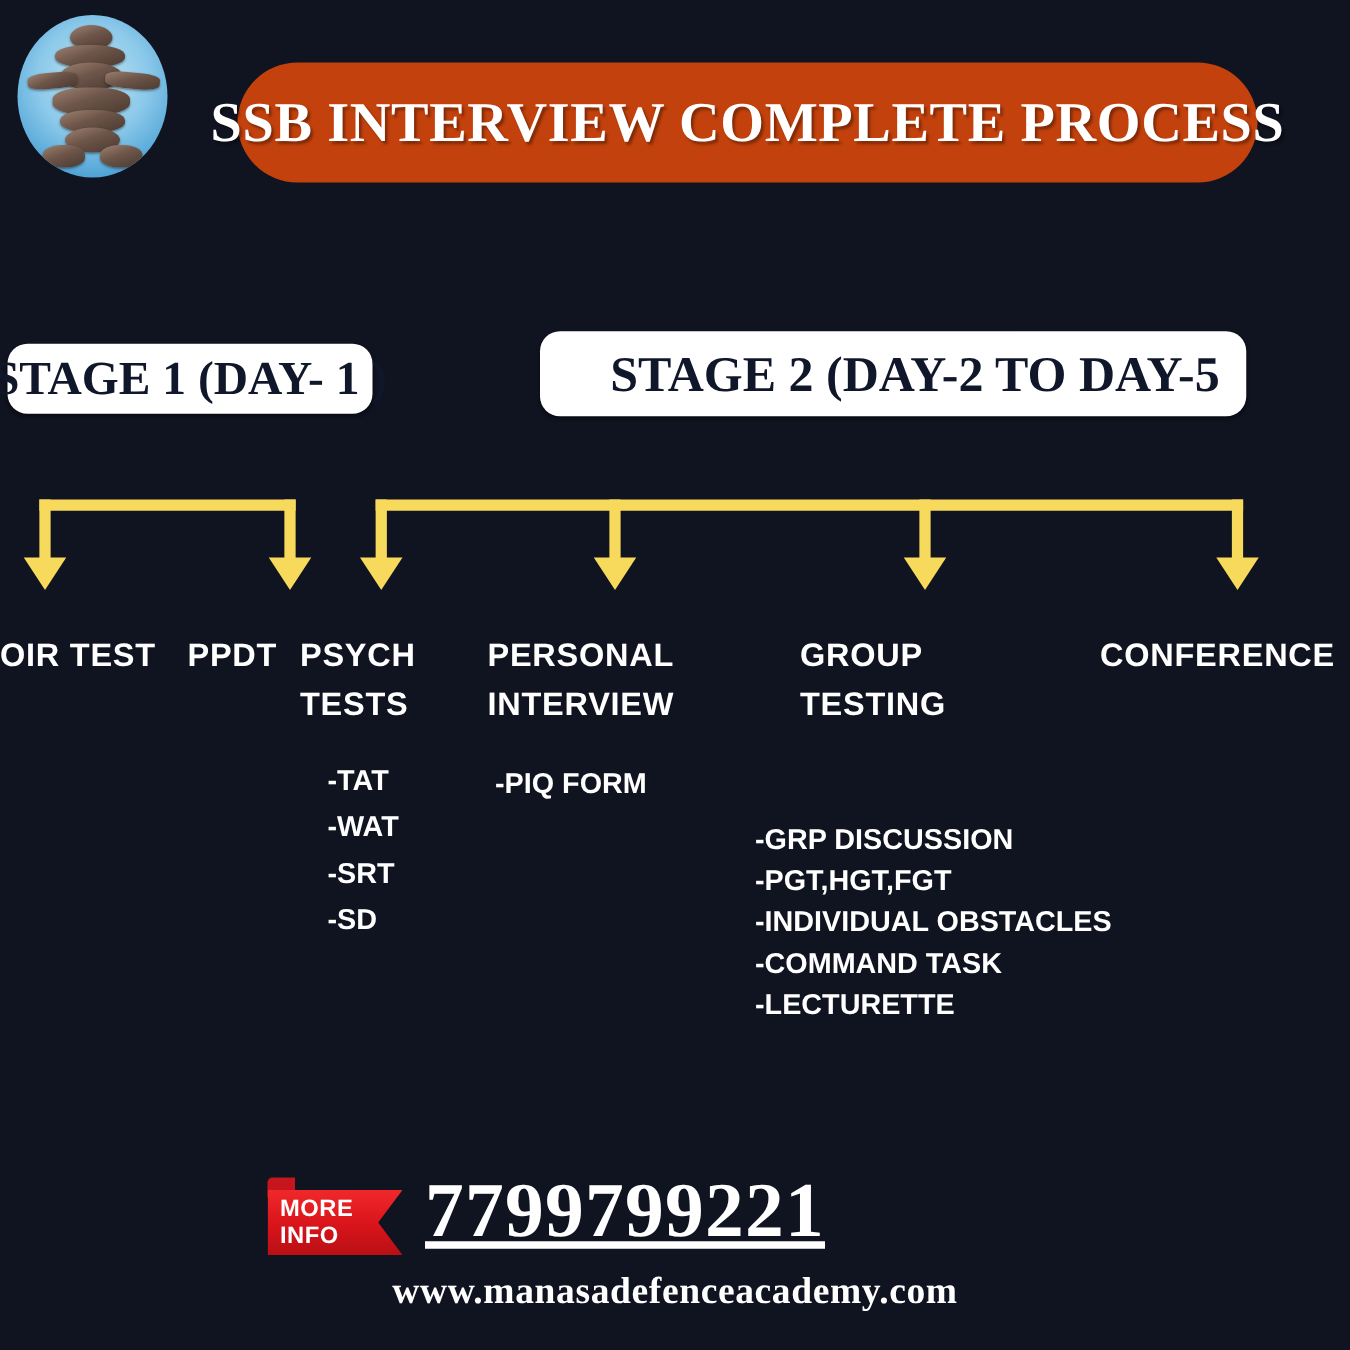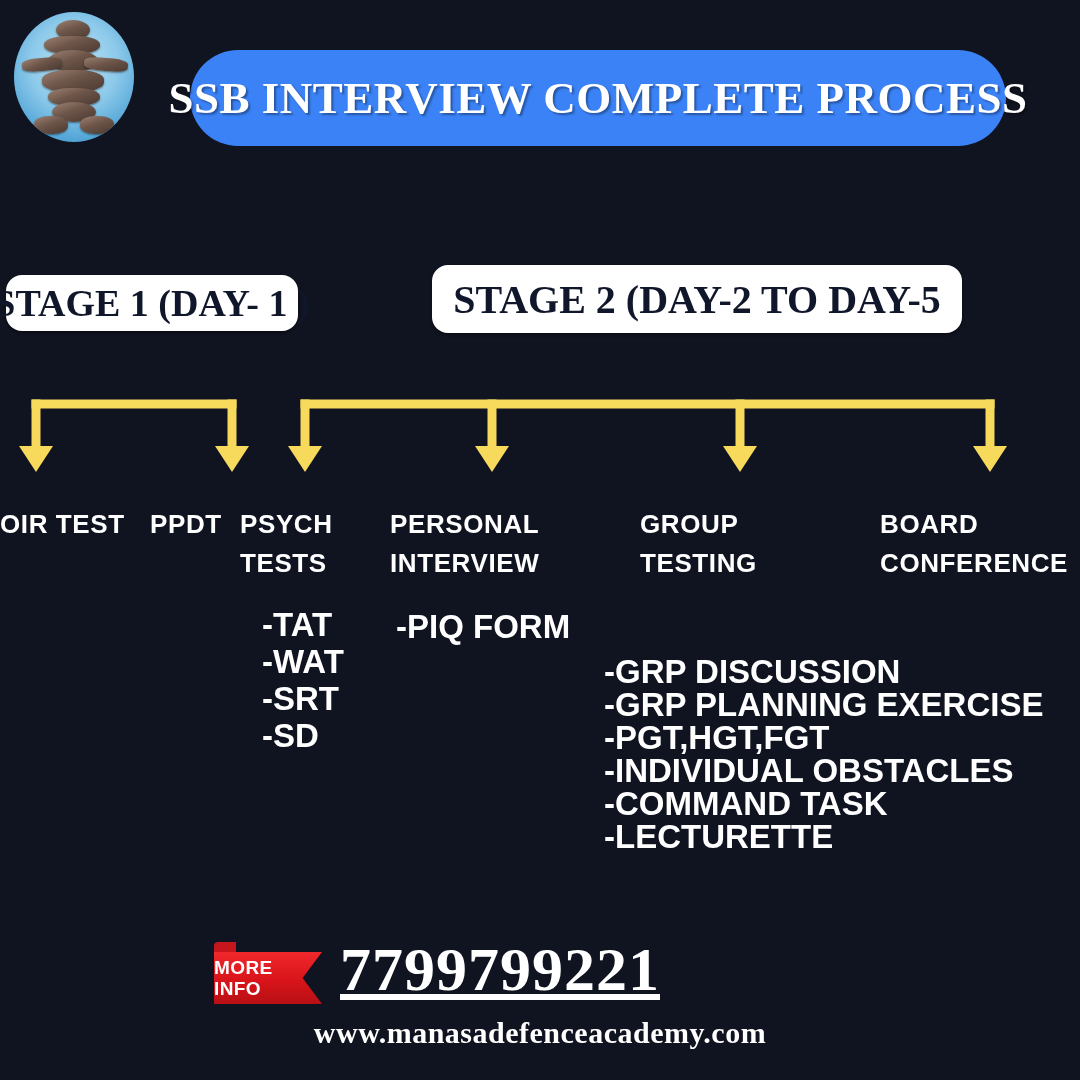--- a/index.html
+++ b/index.html
@@ -48,21 +48,21 @@
   #logo .s8 { left: 38px; top: 90px; width: 44px; height: 20px; }
   #logo .s9 { left: 20px; top: 104px; width: 34px; height: 18px; border-radius: 45%; }
   #logo .s10 { left: 66px; top: 104px; width: 34px; height: 18px; border-radius: 45%; }
 
   #title-banner {
     position: absolute;
     left: 190px;
     top: 50px;
     width: 816px;
     height: 96px;
-    background: #3b82f6;
+    background: #c2410c;
     border-radius: 48px;
     display: flex;
     align-items: center;
     justify-content: center;
   }
   #title-banner .title-text {
     font-family: "Liberation Serif", serif;
     font-weight: bold;
     font-size: 45px;
     letter-spacing: 0.5px;
@@ -82,21 +82,21 @@
     box-shadow: 0 2px 3px rgba(0,0,0,.4);
   }
   .stage-pill span {
     font-family: "Liberation Serif", serif;
     font-weight: bold;
     color: #11172a;
     white-space: nowrap;
   }
   #stage1-pill { left: 6px; top: 275px; width: 292px; height: 56px; }
   #stage1-pill span { font-size: 38px; }
-  #stage2-pill { left: 432px; top: 265px; width: 530px; height: 68px; }
+  #stage2-pill { left: 432px; top: 265px; width: 530px; height: 68px; padding-left: 35px; }
   #stage2-pill span { font-size: 40px; }
 
   
   #connectors {
     position: absolute;
     left: 0;
     top: 390;
     top: 390px;
     width: 1080px;
     height: 110px;
@@ -111,21 +111,21 @@
     font-size: 26px;
     line-height: 39px;
     text-align: left;
     letter-spacing: .6px;
   }
   .sub-list {
     position: absolute;
     color: #ffffff;
     font-family: "Liberation Sans", sans-serif;
     font-weight: bold;
-    font-size: 33px;
+    font-size: 23px;
     line-height: 37px;
     white-space: nowrap;
   }
   .sub-list.tight { line-height: 33px; }
 
   #head-oir   { left: 0px;   top: 505px; width: 145px; }
   #head-ppdt  { left: 150px; top: 505px; width: 110px; }
   #head-psych { left: 240px; top: 505px; width: 160px; }
   #head-pi    { left: 390px; top: 505px; width: 210px; }
   #head-group { left: 640px; top: 505px; width: 165px; }
@@ -153,20 +153,21 @@
   #ribbon .flag {
     position: absolute;
     left: 0; top: 10px;
     width: 108px; height: 52px;
     background: linear-gradient(180deg, #f0282c 0%, #d8141a 55%, #b81015 100%);
     clip-path: polygon(0 0, 100% 0, 82% 50%, 100% 100%, 0 100%);
     display: flex;
     flex-direction: column;
     align-items: flex-start;
     justify-content: center;
+    padding-left: 10px;
     box-sizing: border-box;
   }
   #ribbon .flag span {
     color: #ffffff;
     font-family: "Liberation Sans", sans-serif;
     font-weight: bold;
     font-size: 19px;
     line-height: 21px;
     letter-spacing: .4px;
   }
@@ -259,38 +260,36 @@
   </div>
   <div class="col-head" id="head-pi">
     <div>PERSONAL</div>
     <div>INTERVIEW</div>
   </div>
   <div class="col-head" id="head-group">
     <div>GROUP</div>
     <div>TESTING</div>
   </div>
   <div class="col-head" id="head-board">
-    <div>BOARD</div>
     <div>CONFERENCE</div>
   </div>
 
   <div class="sub-list" id="list-psych">
     <div>-TAT</div>
     <div>-WAT</div>
     <div>-SRT</div>
     <div>-SD</div>
   </div>
 
   <div class="sub-list" id="list-pi">
     <div>-PIQ FORM</div>
   </div>
 
   <div class="sub-list tight" id="list-group">
     <div>-GRP DISCUSSION</div>
-    <div>-GRP PLANNING EXERCISE</div>
     <div>-PGT,HGT,FGT</div>
     <div>-INDIVIDUAL OBSTACLES</div>
     <div>-COMMAND TASK</div>
     <div>-LECTURETTE</div>
   </div>
 
   <div id="ribbon">
     <div class="tail"></div>
     <div class="flag">
       <span>MORE</span>

